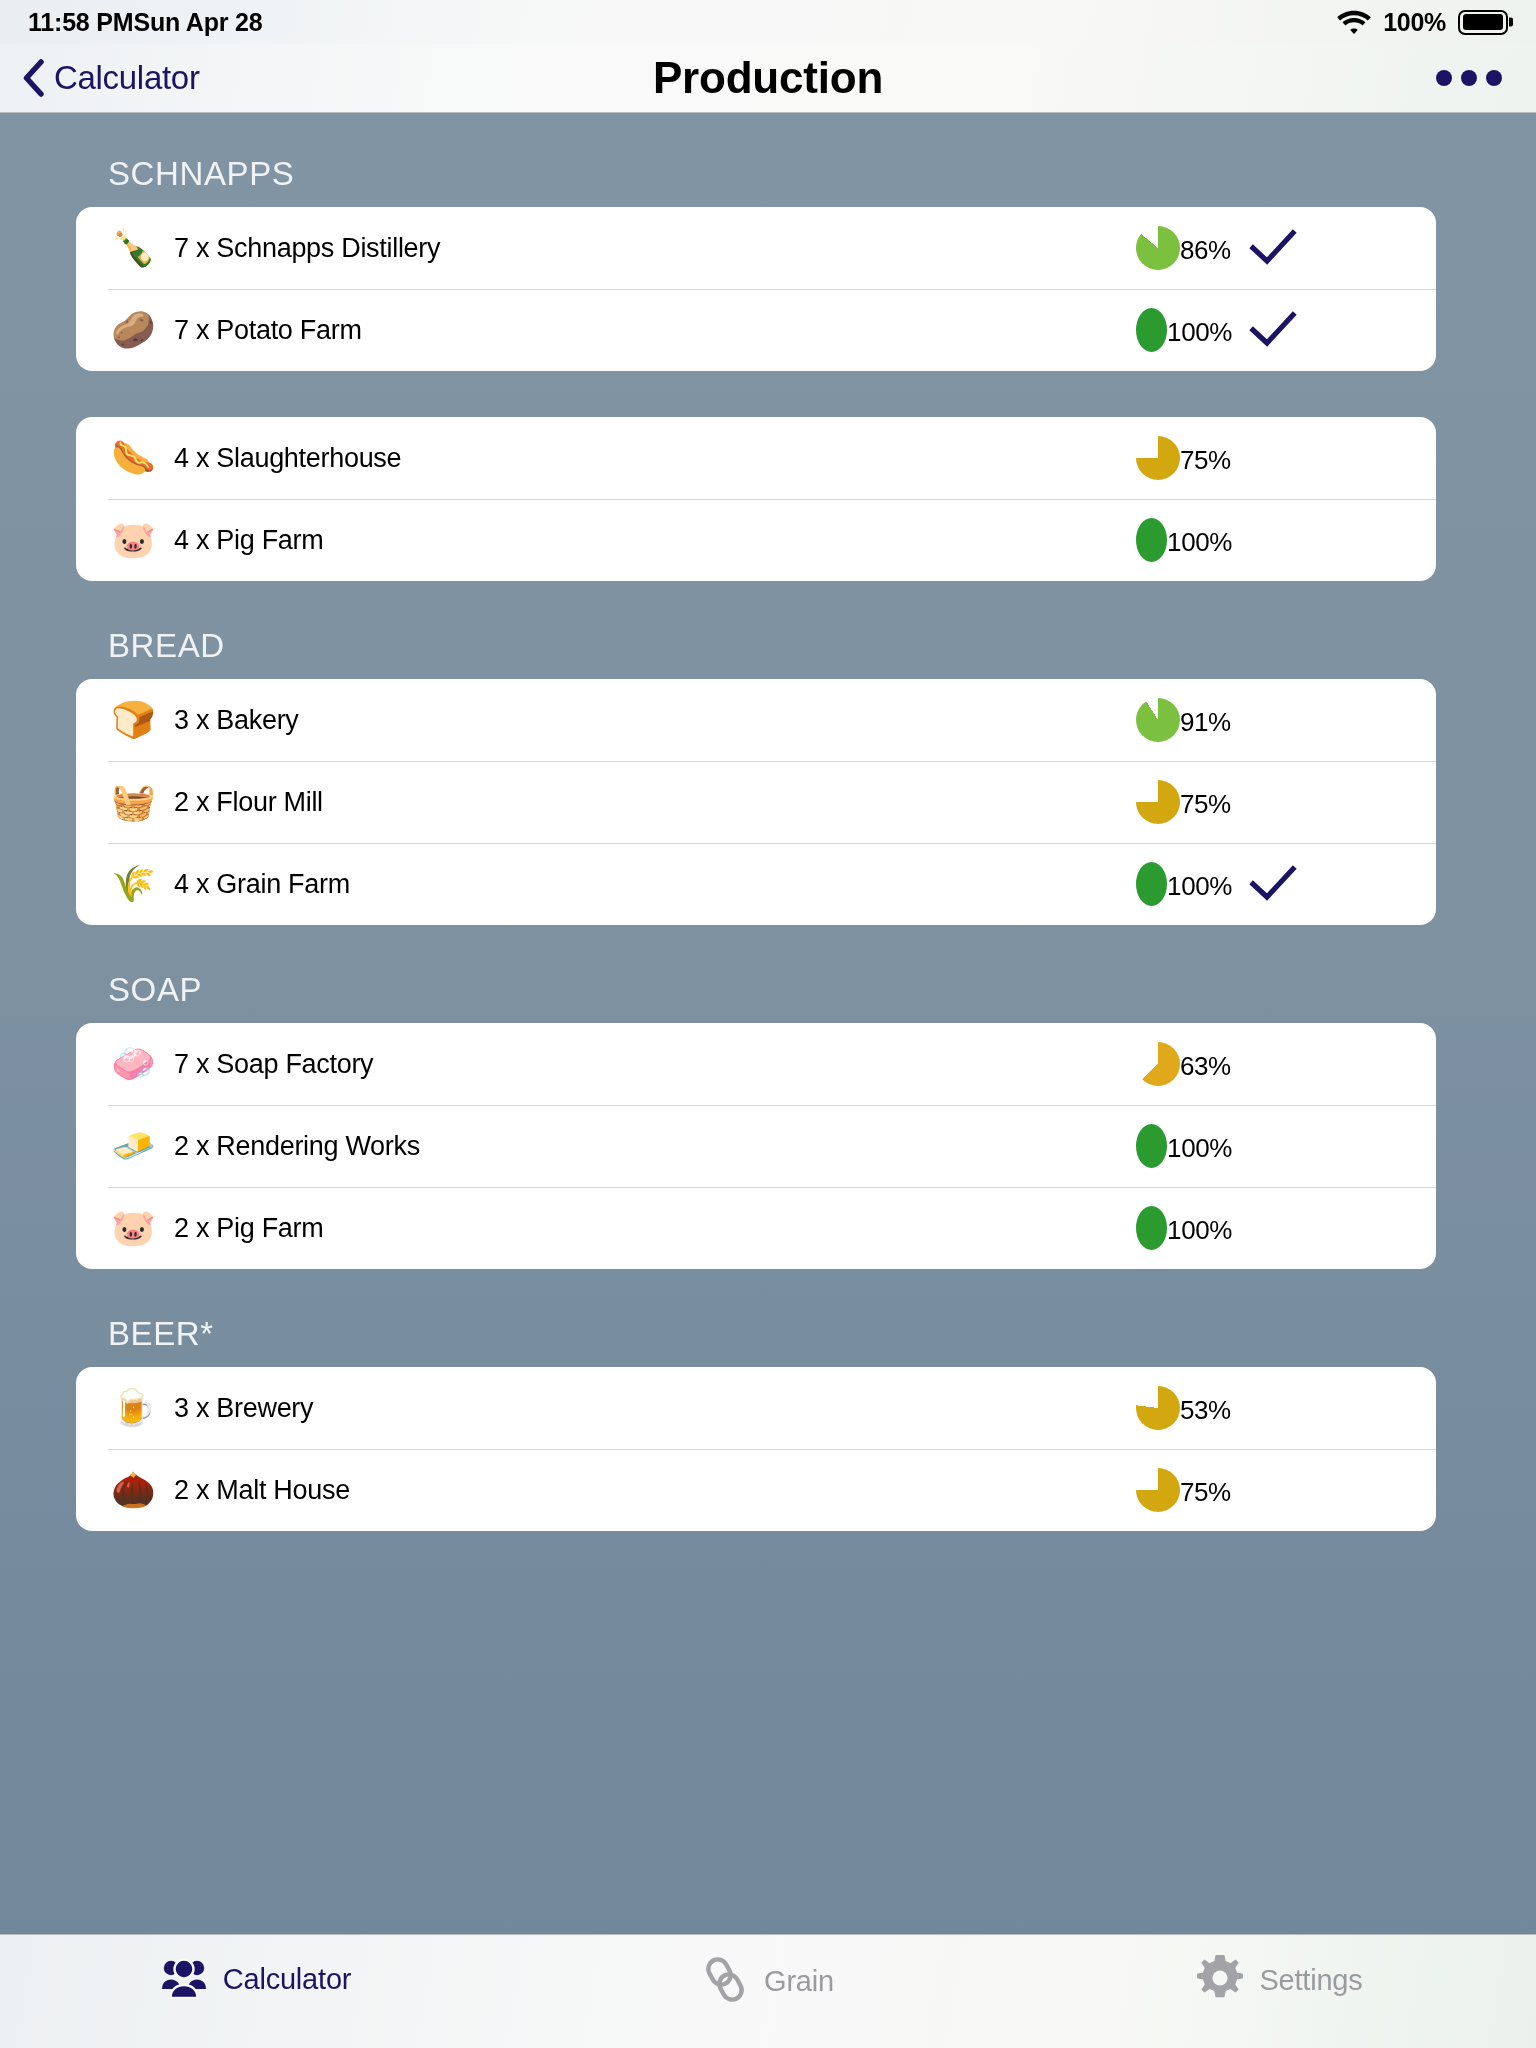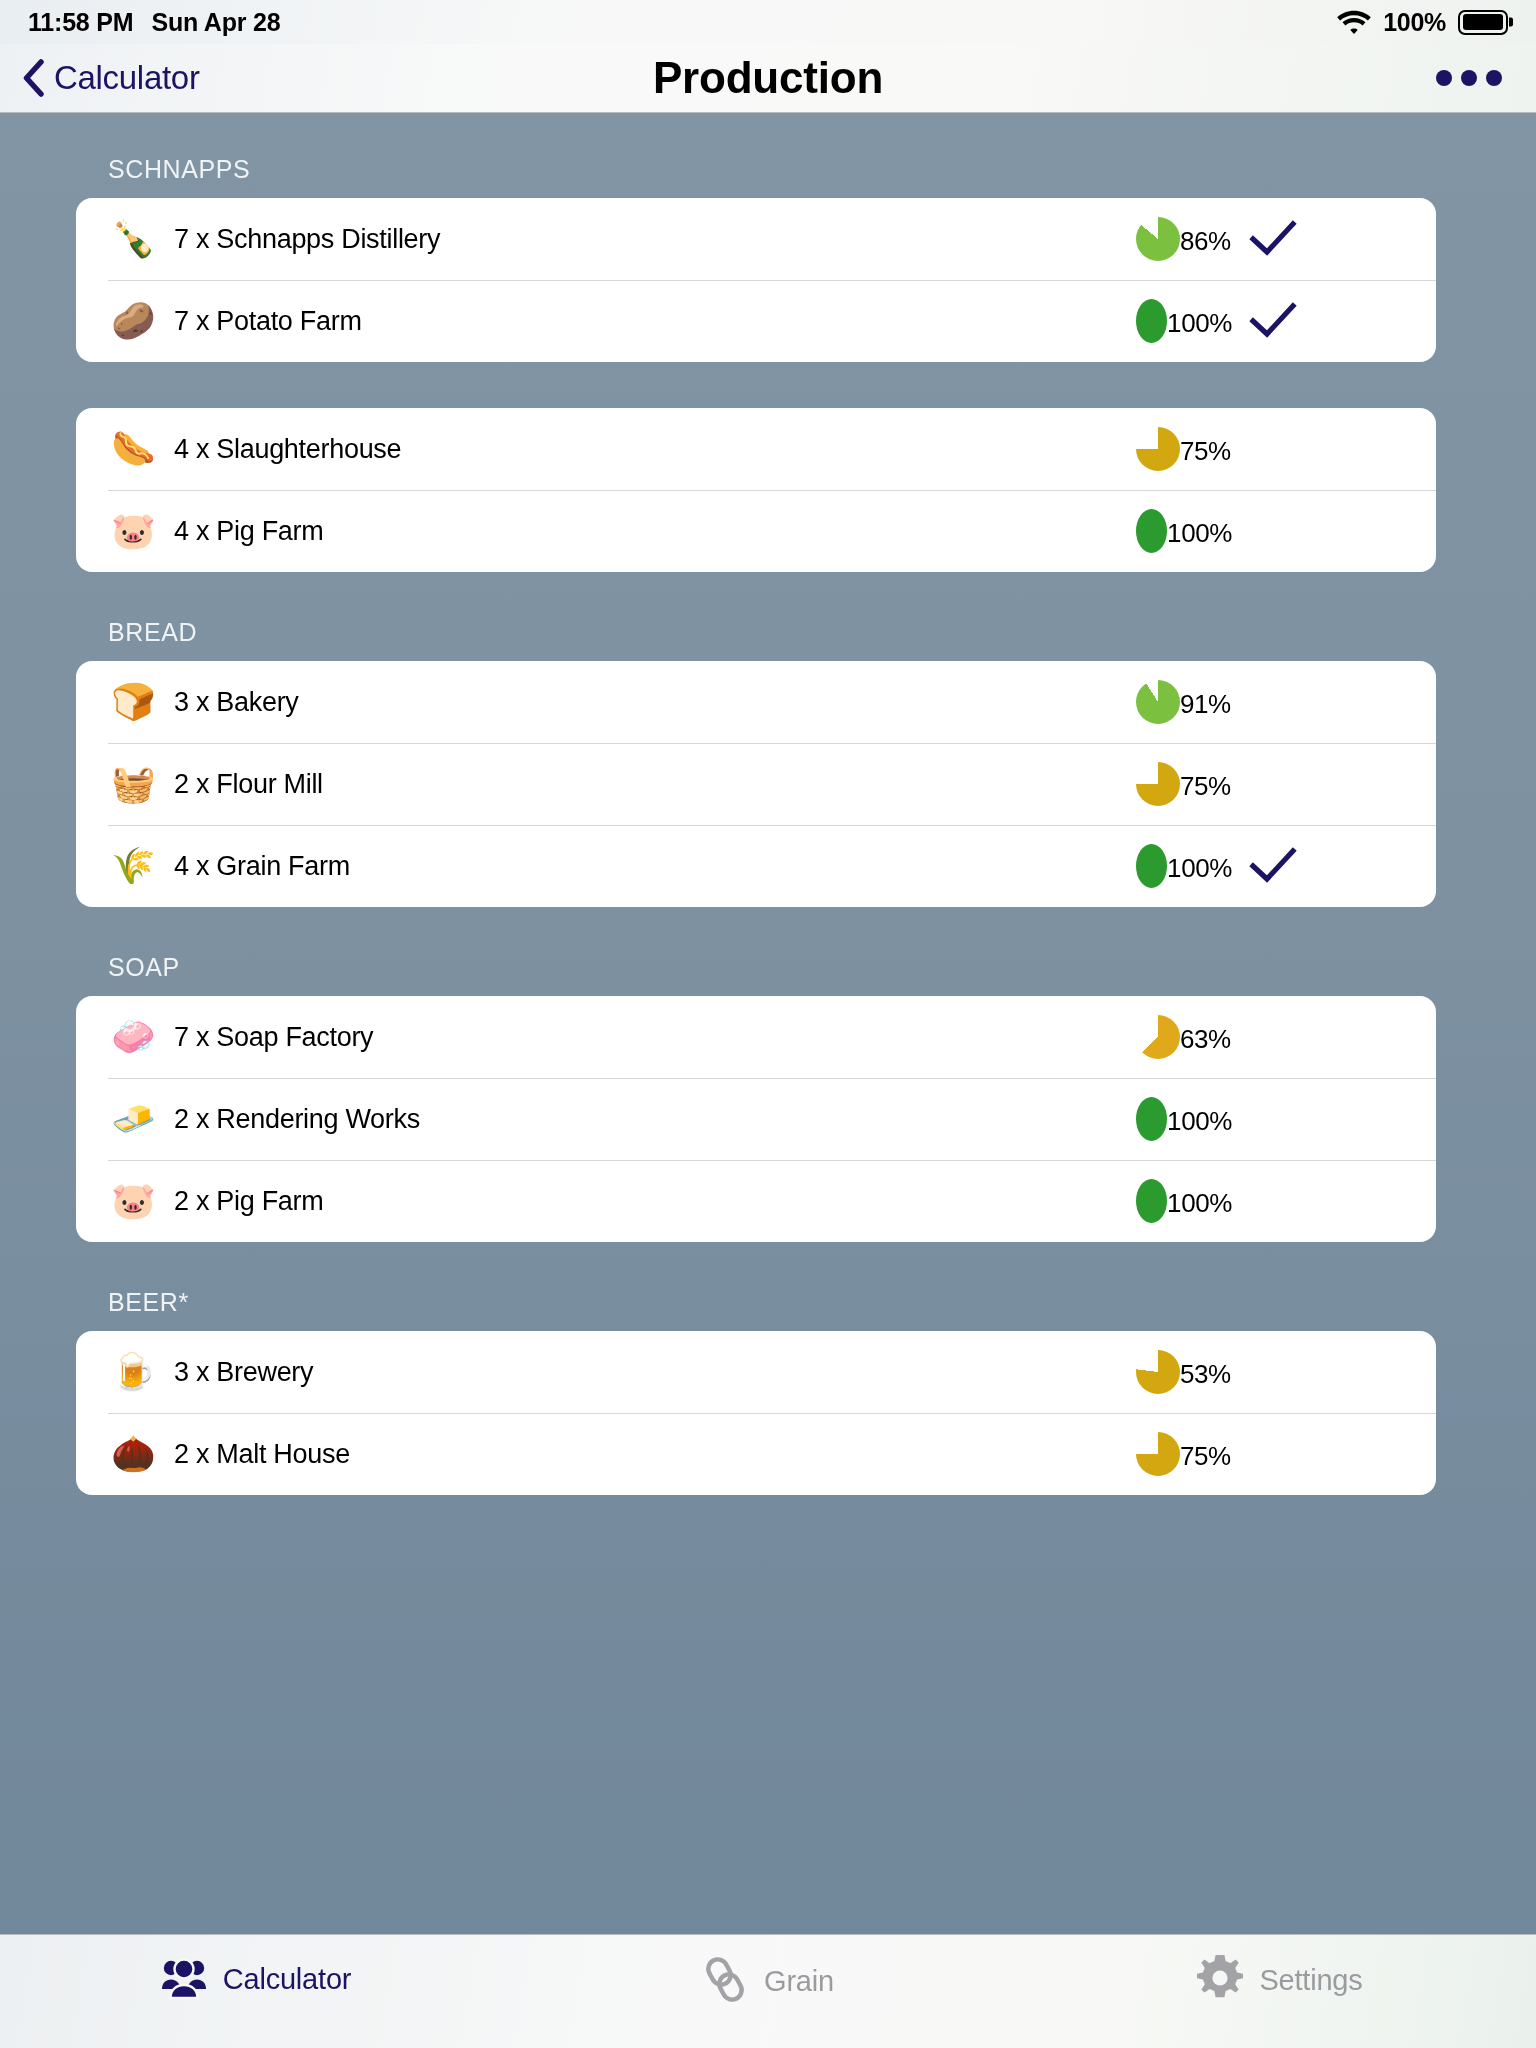--- a/index.html
+++ b/index.html
@@ -31,21 +31,20 @@
     align-items: center;
     padding: 0 28px;
     background: linear-gradient(100deg, #e9eef2 0%, #f7f8f8 35%, #f8f8f6 70%, #eef2ef 100%);
     font-size: 25px;
     color: #000;
     letter-spacing: -0.2px;
   }
   .status-left {
     display: flex;
     align-items: baseline;
-    gap: 18px;
     font-weight: 600;
   }
   .status-right {
     margin-left: auto;
     display: flex;
     align-items: center;
     gap: 12px;
   }
   .wifi-ico { display: block; }
   .batt-pct { font-weight: 600; font-size: 25px; letter-spacing: -0.3px; }
@@ -124,21 +123,21 @@
   .content {
     flex: 1 1 auto;
     overflow: hidden;
     position: relative;
     padding-top: 42px;
   }
   .section { margin-bottom: 46px; }
   .section:last-child { margin-bottom: 11px; }
 
   .section-title {
-    font-size: 25px;
+    font-size: 33px;
     color: #f0f3f5;
     letter-spacing: 0.6px;
     padding: 0 0 14px 108px;
   }
 
   .card {
     margin: 0 100px 0 76px;
     background: #fff;
     border-radius: 16px;
     overflow: hidden;

